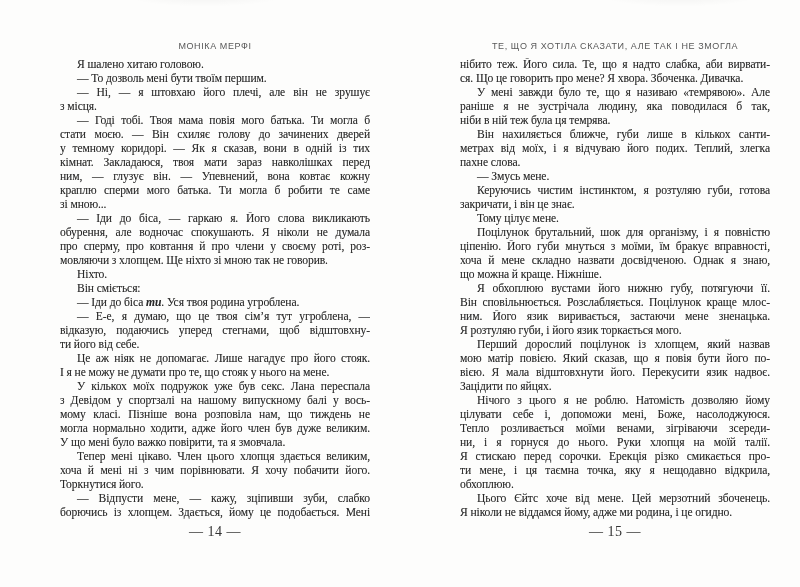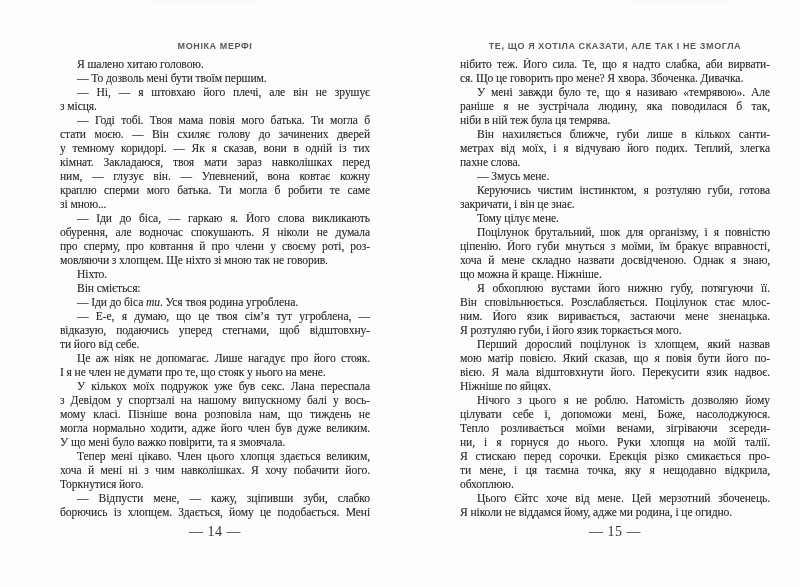--- a/index.html
+++ b/index.html
@@ -32,21 +32,20 @@
     position: absolute;
     top: -17px;
     left: 0;
     width: 100%;
     text-align: center;
     font-family: "Liberation Sans", "DejaVu Sans", sans-serif;
     font-size: 9px;
     letter-spacing: 0.6px;
     color: #585858;
     white-space: nowrap;
-    font-weight: bold;
   }
   .page-body {
     position: absolute;
     top: 0;
     left: 0;
     width: 100%;
     height: 462px;
     overflow: hidden;
     font-size: 11.6px;
     line-height: 14px;
@@ -55,21 +54,21 @@
     text-shadow: 0 0 0.4px rgba(40,40,40,0.35);
   }
   .line {
     height: 14px;
     overflow: hidden;
     text-align: justify;
     text-align-last: justify;
   }
   .line.indent { text-indent: 17px; }
   .line.para-end { text-align-last: left; }
-  .line .it { font-style: italic; }
+  .line .it { font-style: italic; font-weight: bold; }
   .page-number {
     position: absolute;
     top: 466px;
     left: 0;
     width: 100%;
     text-align: center;
     font-size: 14px;
     color: #333333;
     letter-spacing: 0.5px;
   }
@@ -97,28 +96,28 @@
         <div class="line">обурення, але водночас спокушають. Я ніколи не думала</div>
         <div class="line">про сперму, про ковтання й про члени у своєму роті, роз-</div>
         <div class="line para-end">мовляючи з хлопцем. Ще ніхто зі мною так не говорив.</div>
         <div class="line indent para-end">Ніхто.</div>
         <div class="line indent para-end">Він сміється:</div>
         <div class="line indent para-end"><span>— Іди до біса </span><span class="it">ти</span><span>. Уся твоя родина угроблена.</span></div>
         <div class="line indent">— Е-е, я думаю, що це твоя сім’я тут угроблена, —</div>
         <div class="line">відказую, подаючись уперед стегнами, щоб відштовхну-</div>
         <div class="line para-end">ти його від себе.</div>
         <div class="line indent">Це аж ніяк не допомагає. Лише нагадує про його стояк.</div>
-        <div class="line para-end">І я не член не думати про те, що стояк у нього на мене.</div>
+        <div class="line para-end">І я не можу не думати про те, що стояк у нього на мене.</div>
         <div class="line indent">У кількох моїх подружок уже був секс. Лана переспала</div>
         <div class="line">з Девідом у спортзалі на нашому випускному балі у вось-</div>
         <div class="line">мому класі. Пізніше вона розповіла нам, що тиждень не</div>
         <div class="line">могла нормально ходити, адже його член був дуже великим.</div>
         <div class="line para-end">У що мені було важко повірити, та я змовчала.</div>
         <div class="line indent">Тепер мені цікаво. Член цього хлопця здається великим,</div>
-        <div class="line">хоча й мені ні з чим навколішках. Я хочу побачити його.</div>
+        <div class="line">хоча й мені ні з чим порівнювати. Я хочу побачити його.</div>
         <div class="line para-end">Торкнутися його.</div>
         <div class="line indent">— Відпусти мене, — кажу, зціпивши зуби, слабко</div>
         <div class="line">борючись із хлопцем. Здається, йому це подобається. Мені</div>
       </div>
     <div class="page-number">— 14 —</div>
   </section>
 
   <section class="page right">
     <div class="running-header">ТЕ, ЩО Я ХОТІЛА СКАЗАТИ, АЛЕ ТАК І НЕ ЗМОГЛА</div>
     <div class="page-body">
@@ -132,27 +131,27 @@
         <div class="line para-end">пахне слова.</div>
         <div class="line indent para-end">— Змусь мене.</div>
         <div class="line indent">Керуючись чистим інстинктом, я розтуляю губи, готова</div>
         <div class="line para-end">закричати, і він це знає.</div>
         <div class="line indent para-end">Тому цілує мене.</div>
         <div class="line indent">Поцілунок брутальний, шок для організму, і я повністю</div>
         <div class="line">ціпенію. Його губи мнуться з моїми, їм бракує вправності,</div>
         <div class="line">хоча й мене складно назвати досвідченою. Однак я знаю,</div>
         <div class="line para-end">що можна й краще. Ніжніше.</div>
         <div class="line indent">Я обхоплюю вустами його нижню губу, потягуючи її.</div>
-        <div class="line">Він сповільнюється. Розслабляється. Поцілунок стає млос-</div>
+        <div class="line">Він сповільнюється. Розслабляється. Поцілунок краще млос-</div>
         <div class="line">ним. Його язик виривається, застаючи мене зненацька.</div>
         <div class="line para-end">Я розтуляю губи, і його язик торкається мого.</div>
         <div class="line indent">Перший дорослий поцілунок із хлопцем, який назвав</div>
         <div class="line">мою матір повією. Який сказав, що я повія бути його по-</div>
         <div class="line">вією. Я мала відштовхнути його. Перекусити язик надвоє.</div>
-        <div class="line para-end">Ніжніше по яйцях.</div>
+        <div class="line para-end">Зацідити по яйцях.</div>
         <div class="line indent">Нічого з цього я не роблю. Натомість дозволяю йому</div>
         <div class="line">цілувати себе і, допоможи мені, Боже, насолоджуюся.</div>
         <div class="line">Тепло розливається моїми венами, зігріваючи зсереди-</div>
         <div class="line">ни, і я горнуся до нього. Руки хлопця на моїй талії.</div>
         <div class="line">Я стискаю перед сорочки. Ерекція різко смикається про-</div>
         <div class="line">ти мене, і ця таємна точка, яку я нещодавно відкрила,</div>
         <div class="line para-end">обхоплюю.</div>
         <div class="line indent">Цього Єйтс хоче від мене. Цей мерзотний збоченець.</div>
         <div class="line para-end">Я ніколи не віддамся йому, адже ми родина, і це огидно.</div>
       </div>

